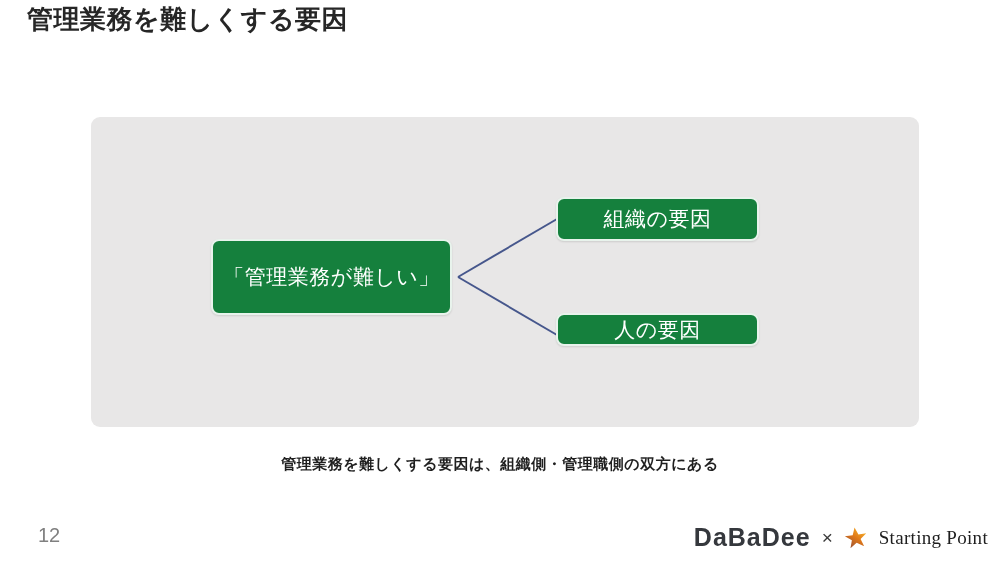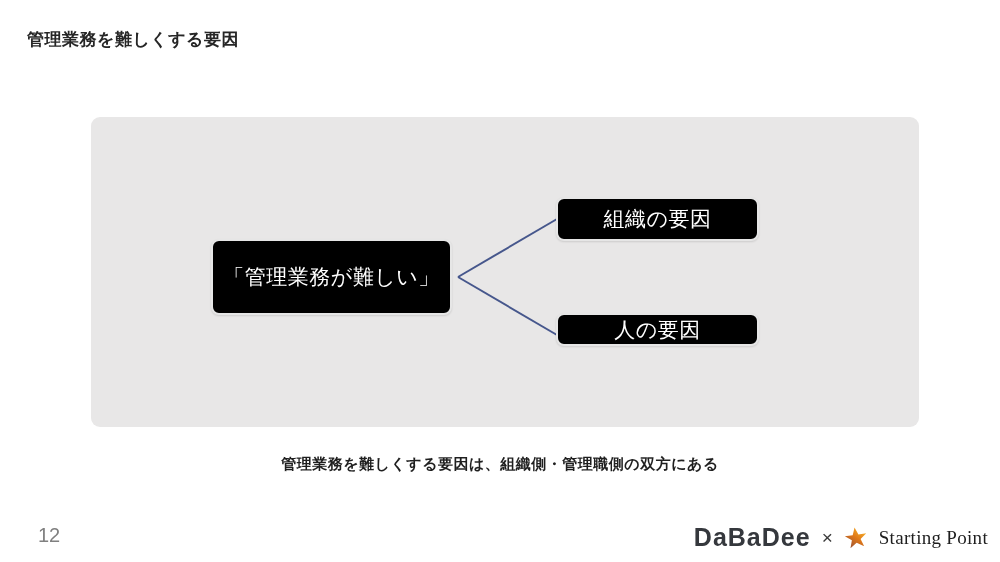--- a/index.html
+++ b/index.html
@@ -11,23 +11,23 @@
   .slide {
     position: relative;
     width: 1000px;
     height: 562px;
     background: #ffffff;
     overflow: hidden;
   }
   .slide-title {
     position: absolute;
     left: 27px;
-    top: 28px;
+    top: 2px;
     margin: 0;
-    font-size: 17px;
+    font-size: 26px;
     font-weight: bold;
     color: #262626;
     letter-spacing: 0.5px;
   }
   .diagram-panel {
     position: absolute;
     left: 91px;
     top: 117px;
     width: 828px;
     height: 310px;
@@ -37,21 +37,21 @@
   .connector-svg {
     position: absolute;
     left: 0;
     top: 0;
     width: 1000px;
     height: 562px;
     pointer-events: none;
   }
   .node-box {
     position: absolute;
-    background: #000000;
+    background: #15803d;
     border: 2px solid rgba(255, 255, 255, 0.9);
     border-radius: 8px;
     box-sizing: border-box;
     display: flex;
     align-items: center;
     justify-content: center;
     color: #ffffff;
     font-size: 21px;
     font-weight: 400;
     letter-spacing: 0.5px;

